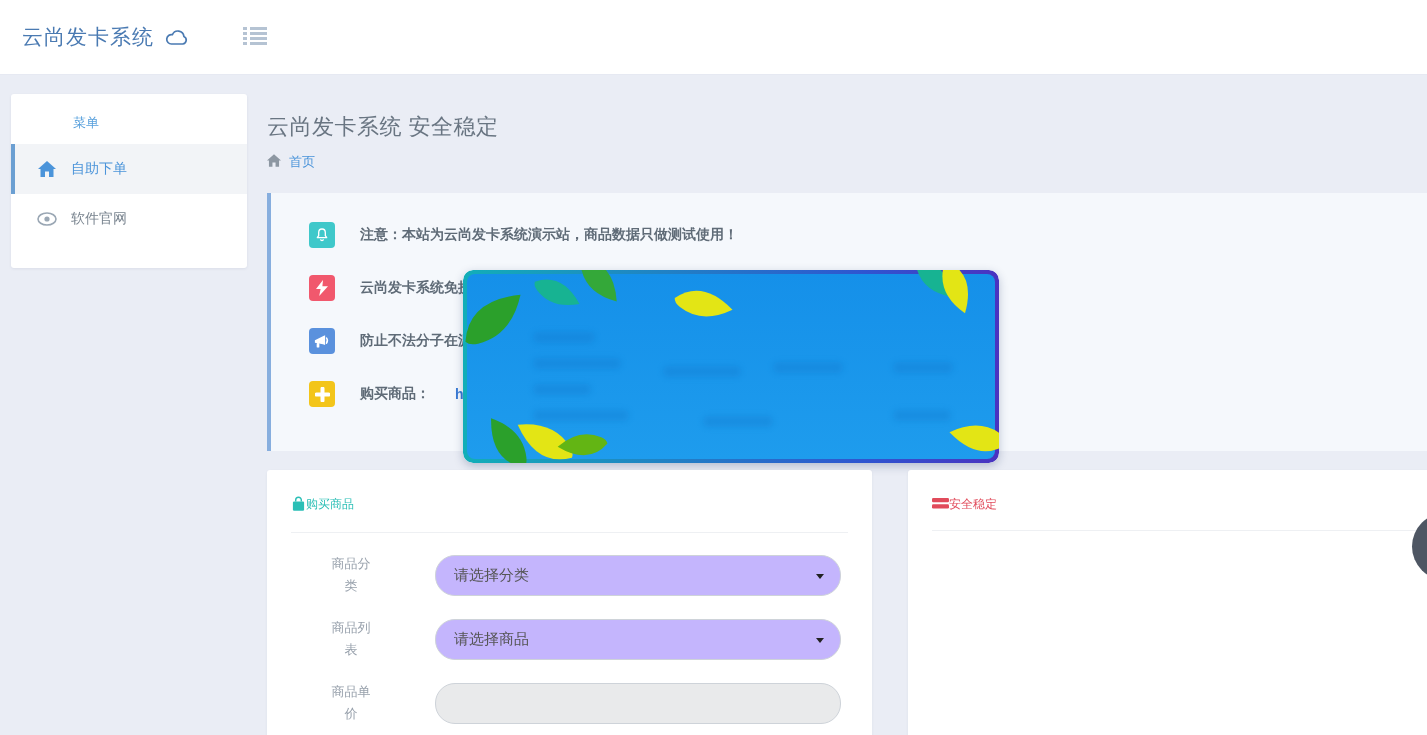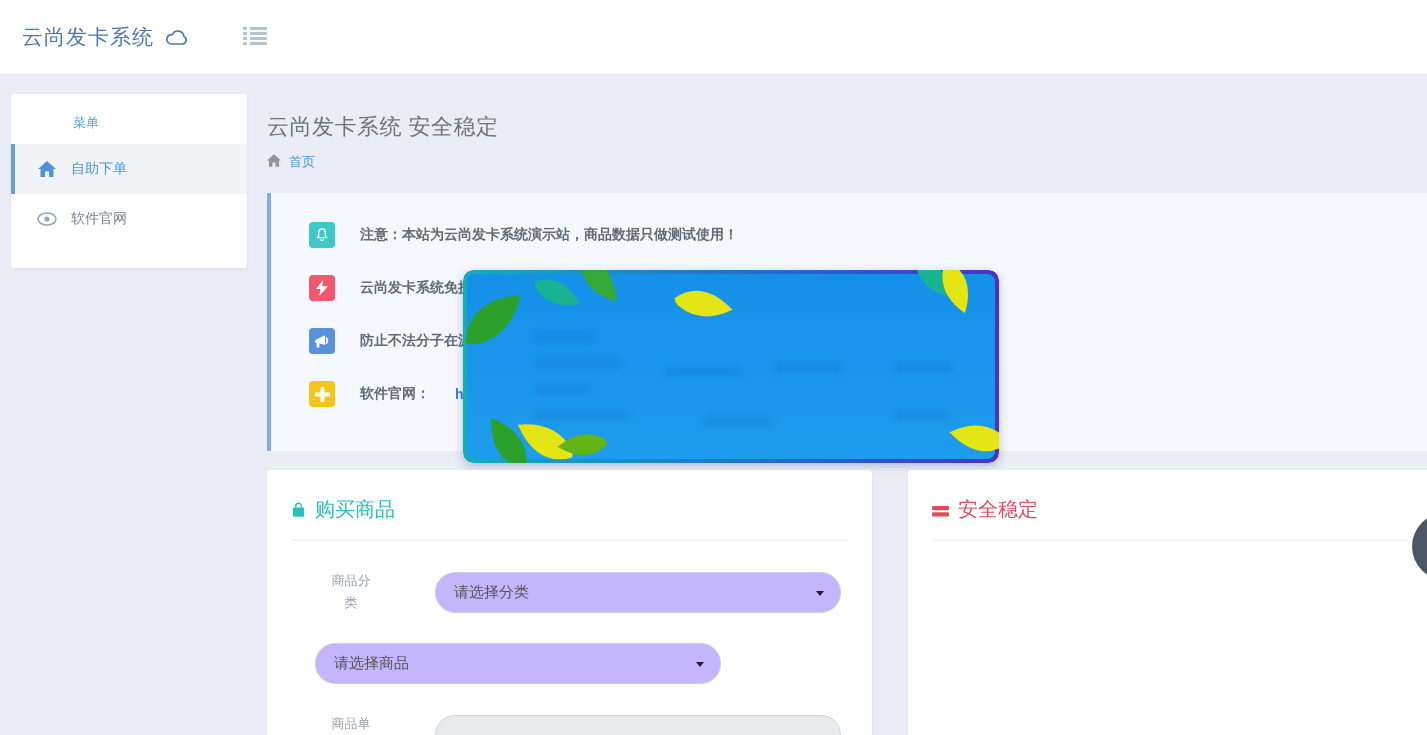--- a/index.html
+++ b/index.html
@@ -69,26 +69,26 @@
     border-radius:10px; overflow:hidden;
     box-shadow:0 3px 10px rgba(20,40,90,.25);
   }
   
   .card {
     position:absolute; top:470px; background:#fff; border-radius:3px;
     box-shadow:0 1px 3px rgba(40,50,90,.06); padding:26px 24px;
   }
   .card.buy  { left:267px; width:605px; height:300px; }
   .card.detail { left:908px; width:545px; height:300px; }
-  .card-head { display:flex; align-items:flex-end; gap:9px; font-size:20px; }
+  .card-head { display:flex; align-items:flex-start; font-size:12px; }
   .card.buy .card-head { color:#2bbfb6; }
   .card.detail .card-head { color:#e14b5b; }
   .card hr { border:none; border-top:1px solid #eef0f3; margin:17px 0 0 0; }
   
-  .form-row { display:flex; align-items:center; margin-top:29px; }
+  .form-row { display:flex; align-items:center; margin-top:20px; }
   .form-label {
     width:120px; display:flex; justify-content:center;
     font-size:13px; color:#98a1ac; line-height:22px;
   }
   .form-label span { display:inline-block; width:3.25em; text-align:center; }
   .select, .dis-input {
     position:relative; width:406px; height:41px; margin-left:24px;
     border:1px solid #ced3d9; border-radius:20px;
     display:flex; align-items:center; padding:0 18px;
     font-size:15px; color:#555; background:#c4b5fd; cursor:pointer;
@@ -198,21 +198,21 @@
     </span>
     <span>防止不法分子在源码</span>
   </div>
 
   <div class="notice-row">
     <span class="nicon" style="background: rgb(243, 197, 26);">
       <svg width="15" height="15" viewBox="0 0 15 15">
         <path d="M7.5 1.5 V13.5 M1.5 7.5 H13.5" stroke="#fff" stroke-width="4" stroke-linecap="round"></path>
       </svg>
     </span>
-    <span>软件官网：</span>
+    <span>购买商品：</span>
       <span class="notice-link">http://w</span>
   </div>
 </div>
 
 <div class="banner">
   <svg width="536" height="193" viewBox="0 0 536 193">
     <defs>
       <linearGradient id="bord" x1="0" y1="0" x2="1" y2="0">
         <stop offset="0" stop-color="#12aeb8"></stop>
         <stop offset="0.75" stop-color="#2f55d0"></stop>
@@ -273,20 +273,23 @@
     <div class="form-label">
       <span>商品分类</span>
     </div>
     <div class="select">
       <span>请选择分类</span>
       <span class="caret"></span>
     </div>
   </div>
 
   <div class="form-row">
+    <div class="form-label">
+      <span>商品列表</span>
+    </div>
     <div class="select">
       <span>请选择商品</span>
       <span class="caret"></span>
     </div>
   </div>
 
   <div class="form-row">
     <div class="form-label">
       <span>商品单价</span>
     </div>

